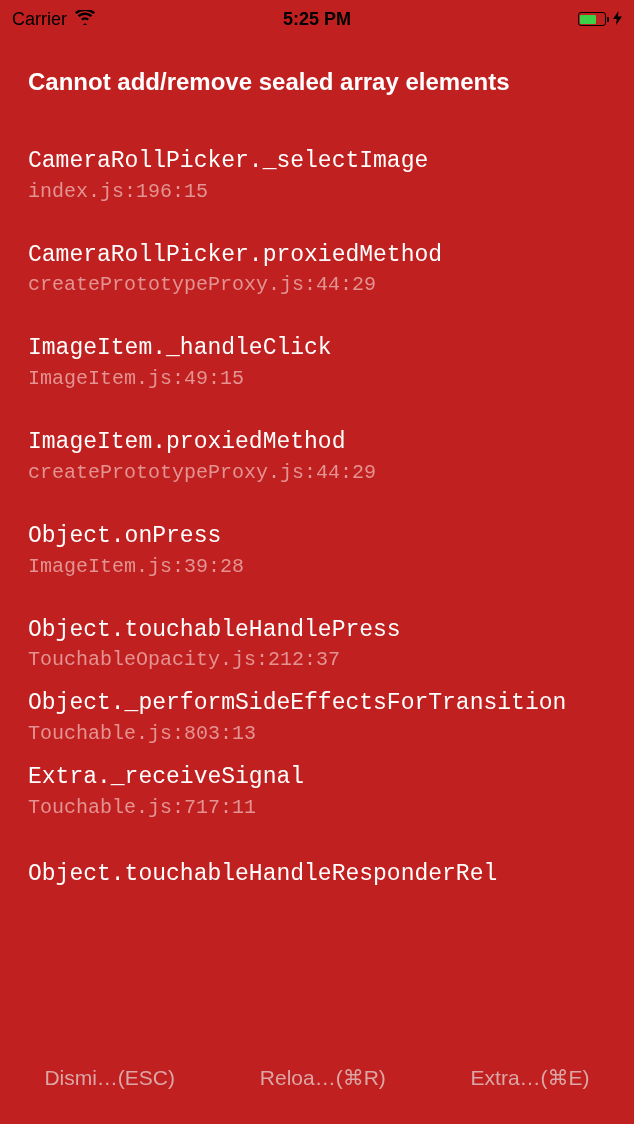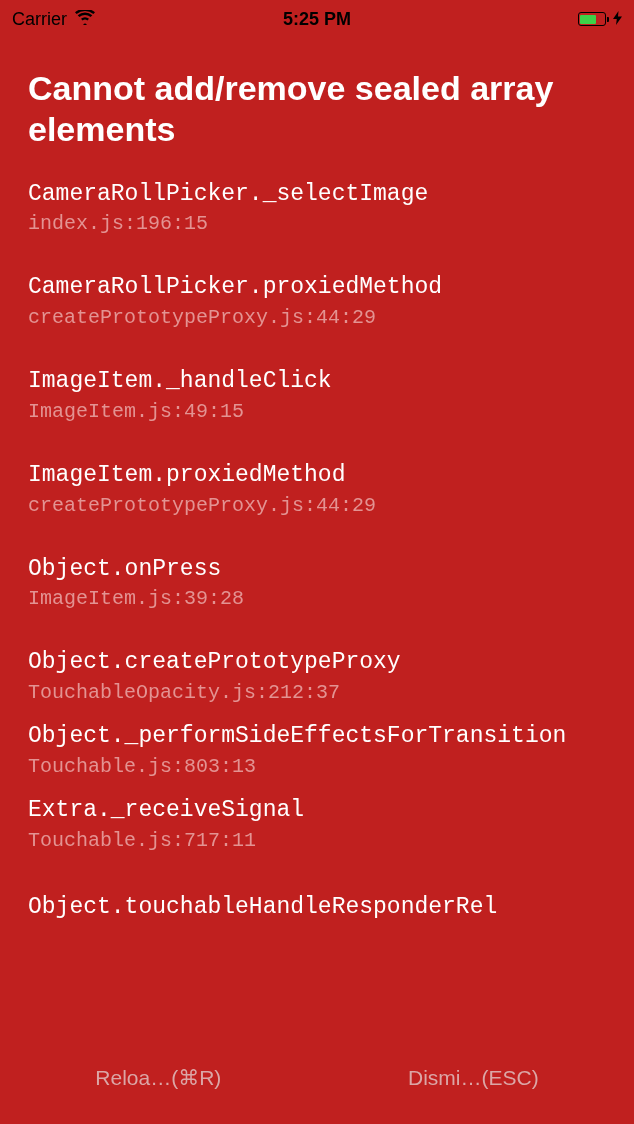--- a/index.html
+++ b/index.html
@@ -72,24 +72,24 @@
       border-radius: 0 1px 1px 0;
     }
     .bolt {
       font-size: 14px;
     }
     .content {
       padding: 30px 28px 0 28px;
     }
     .error-title {
       color: #fff;
-      font-size: 34px;
+      font-size: 24px;
       font-weight: 700;
       line-height: 1.2;
-      margin-bottom: 30px;
+      margin-bottom: 50px;
     }
     .stack-trace {
       display: flex;
       flex-direction: column;
     }
     .stack-frame {
       margin-bottom: 38px;
     }
     .stack-frame.tight {
       margin-bottom: 18px;
@@ -178,31 +178,32 @@
     </div>
     <div class="stack-frame">
       <div class="frame-method">ImageItem.proxiedMethod</div>
       <div class="frame-location">createPrototypeProxy.js:44:29</div>
     </div>
     <div class="stack-frame">
       <div class="frame-method">Object.onPress</div>
       <div class="frame-location">ImageItem.js:39:28</div>
     </div>
     <div class="stack-frame tight">
-      <div class="frame-method">Object.createPrototypeProxy</div>
+      <div class="frame-method">Object.touchableHandlePress</div>
       <div class="frame-location">TouchableOpacity.js:212:37</div>
     </div>
     <div class="stack-frame tight">
       <div class="frame-method">Object._performSideEffectsForTransition</div>
       <div class="frame-location">Touchable.js:803:13</div>
     </div>
     <div class="stack-frame tight">
       <div class="frame-method">Extra._receiveSignal</div>
       <div class="frame-location">Touchable.js:717:11</div>
     </div>
     <div class="partial-frame">Object.touchableHandleResponderRel</div>
   </div>
 </div>
 
 <div class="footer">
+  <span class="footer-btn">Dismi…(ESC)</span>
   <span class="footer-btn">Reloa…(⌘R)</span>
-  <span class="footer-btn">Dismi…(ESC)</span>
+  <span class="footer-btn">Extra…(⌘E)</span>
 </div>
 
 </body></html>

